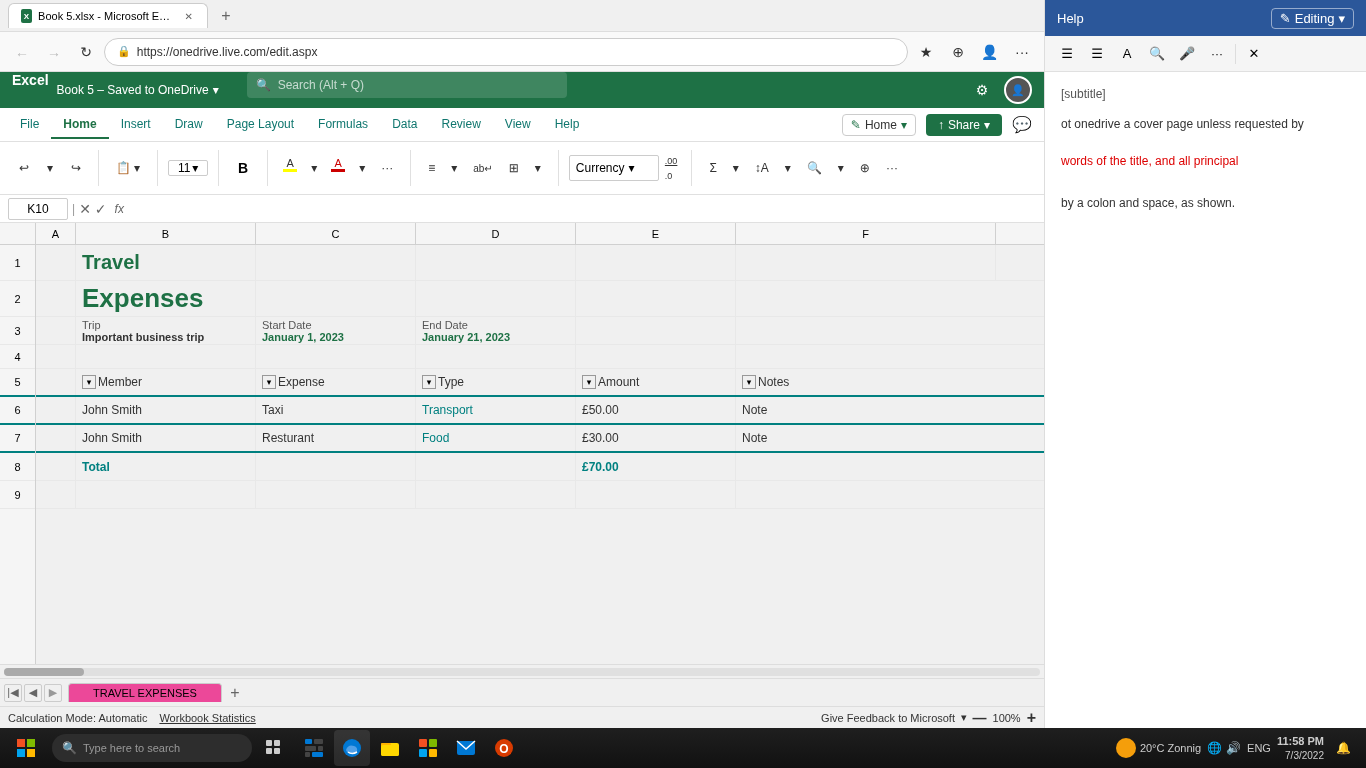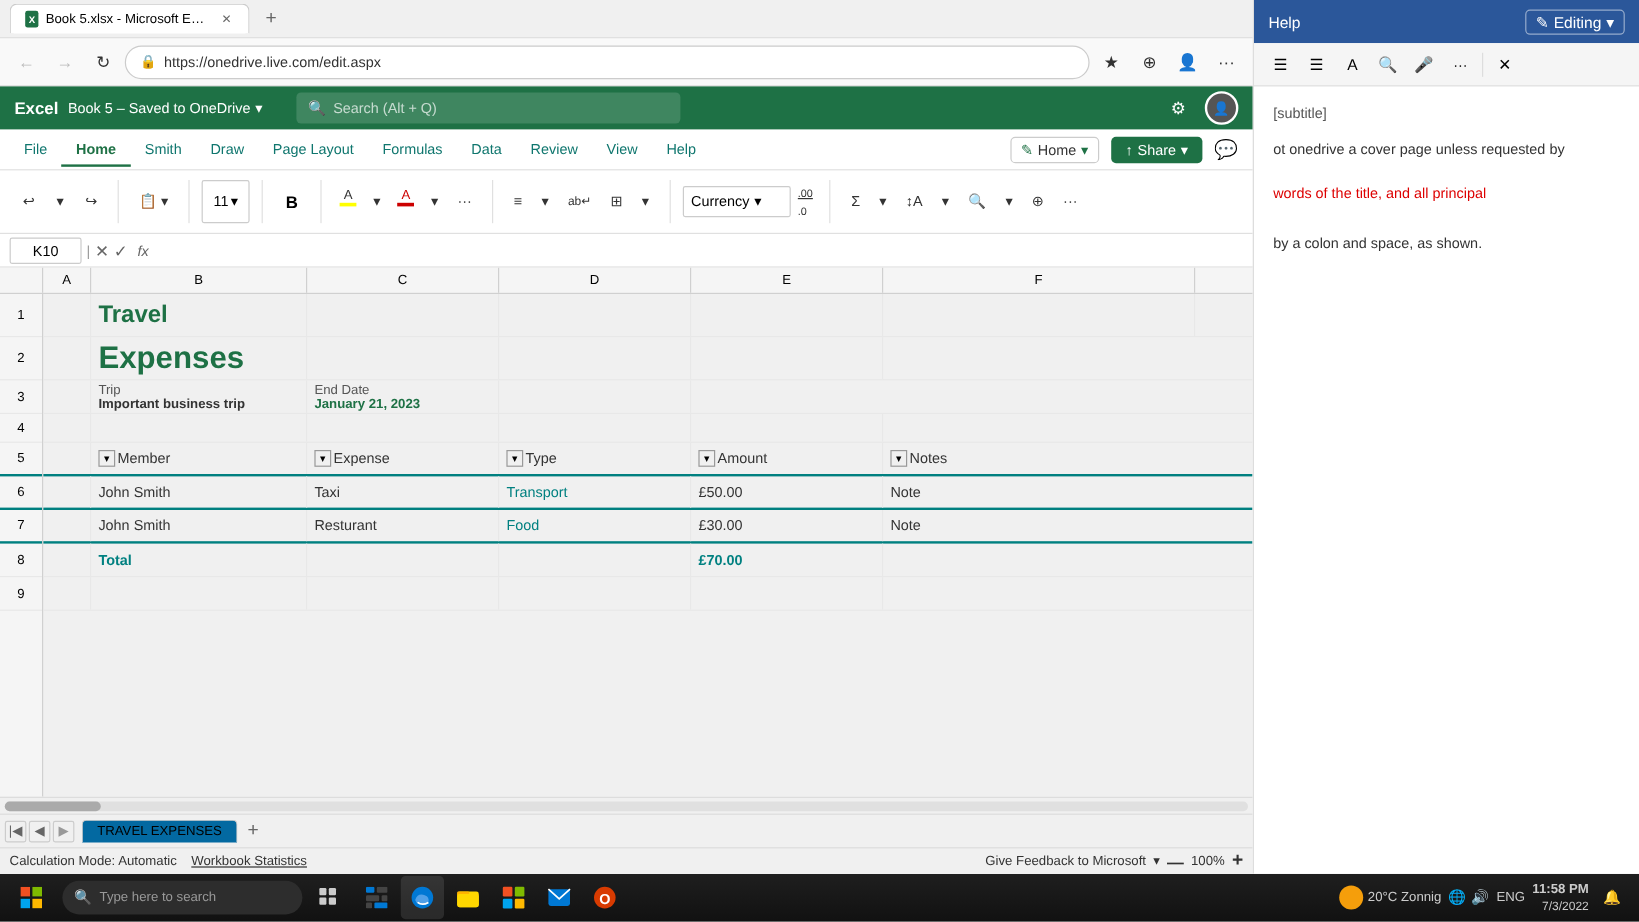--- a/index.html
+++ b/index.html
@@ -10,38 +10,38 @@
     .tab-close { width: 16px; height: 16px; border-radius: 50%; display: flex; align-items: center; justify-content: center; cursor: pointer; font-size: 10px; color: #666; margin-left: 4px; }
     .new-tab { width: 28px; height: 28px; display: flex; align-items: center; justify-content: center; border-radius: 50%; cursor: pointer; font-size: 16px; color: #666; }
     .browser-nav { height: 40px; background: #f9f9f9; display: flex; align-items: center; padding: 0 8px; gap: 4px; border-bottom: 1px solid #ddd; }
     .nav-btn { width: 28px; height: 28px; border-radius: 50%; border: none; background: transparent; cursor: pointer; display: flex; align-items: center; justify-content: center; color: #333; font-size: 14px; }
     .nav-btn.disabled { color: #bbb; cursor: default; }
     .address-bar { flex: 1; height: 28px; border: 1px solid #ccc; border-radius: 14px; padding: 0 12px; font-size: 12px; background: #fff; display: flex; align-items: center; gap: 6px; }
     .address-bar .lock-icon { color: #666; font-size: 11px; }
     .address-bar span { color: #333; }
 
     
-    .excel-appbar { height: 36px; background: #1e7145; display: flex; align-items: center; padding: 0 12px; gap: 8px; }
+    .excel-appbar { height: 36px; background: #1e7145; display: flex; padding: 0 12px; gap: 8px; }
     .excel-logo { color: white; font-weight: bold; font-size: 14px; }
     .excel-title { color: white; font-size: 12px; display: flex; align-items: center; gap: 4px; }
     .excel-search { flex: 1; max-width: 320px; margin: 0 20px; background: rgba(255,255,255,0.15); border: none; border-radius: 4px; height: 26px; padding: 0 10px; color: white; font-size: 12px; display: flex; align-items: center; gap: 6px; }
     .excel-search input { background: transparent; border: none; color: white; font-size: 12px; outline: none; flex: 1; }
     .excel-search input::placeholder { color: rgba(255,255,255,0.7); }
     .excel-appbar-actions { margin-left: auto; display: flex; align-items: center; gap: 8px; }
     .settings-btn { width: 28px; height: 28px; border-radius: 50%; border: none; background: transparent; cursor: pointer; display: flex; align-items: center; justify-content: center; color: white; font-size: 14px; }
     .user-avatar { width: 28px; height: 28px; border-radius: 50%; background: #555; border: 2px solid white; display: flex; align-items: center; justify-content: center; color: white; font-size: 11px; cursor: pointer; }
 
     
     .ribbon { background: #fff; border-bottom: 1px solid #e0e0e0; }
     .ribbon-tab { padding: 6px 12px; font-size: 12px; cursor: pointer; border-bottom: 2px solid transparent; color: #0f766e; }
     .ribbon-tab.active { border-bottom: 2px solid #1e7145; color: #1e7145; font-weight: 600; }
     .ribbon-tab.editing-tab { margin-left: auto; display: flex; align-items: center; gap: 4px; color: #1e7145; border: 1px solid #ccc; border-radius: 4px; padding: 3px 8px; margin-right: 4px; }
     .ribbon-group { display: flex; align-items: center; gap: 4px; padding: 0 4px; border-right: 1px solid #e0e0e0; height: 100%; }
     .ribbon-btn { height: 28px; padding: 0 6px; border: 1px solid transparent; border-radius: 3px; background: transparent; cursor: pointer; display: flex; align-items: center; gap: 3px; font-size: 12px; color: #333; }
-    .font-size-box { width: 40px; height: 36px; border: 1px solid #ccc; border-radius: 2px; text-align: center; font-size: 12px; display: flex; align-items: center; justify-content: center; cursor: pointer; gap: 2px; }
+    .font-size-box { width: 40px; height: 16px; border: 1px solid #ccc; border-radius: 2px; text-align: center; font-size: 12px; display: flex; align-items: center; justify-content: center; cursor: pointer; gap: 2px; }
     .bold-btn { font-weight: bold; font-size: 14px; width: 28px; height: 28px; display: flex; align-items: center; justify-content: center; border: 1px solid transparent; border-radius: 2px; cursor: pointer; }
     .currency-dropdown { border: 1px solid #ccc; border-radius: 2px; padding: 2px 6px; font-size: 12px; display: flex; align-items: center; gap: 4px; cursor: pointer; height: 26px; min-width: 90px; }
 
     
     .formula-bar { height: 28px; display: flex; align-items: center; padding: 0 8px; border-bottom: 1px solid #e0e0e0; gap: 4px; background: #fff; }
     .cell-ref { width: 60px; height: 22px; border: 1px solid #ccc; border-radius: 2px; text-align: center; font-size: 12px; display: flex; align-items: center; justify-content: center; }
     .formula-sep { color: #999; }
     .formula-check { cursor: pointer; color: #666; font-size: 14px; }
     .formula-input { flex: 1; border: none; outline: none; font-size: 12px; padding: 0 4px; }
 
@@ -94,21 +94,21 @@
       <button class="settings-btn">⚙</button>
       <div class="user-avatar">👤</div>
     </div>
   </div>
 
   <div class="ribbon">
 
     <div style="display:flex; align-items:center; padding: 0 8px; border-bottom: 1px solid #e0e0e0; height:34px;">
       <div class="ribbon-tab">File</div>
       <div class="ribbon-tab active">Home</div>
-      <div class="ribbon-tab">Smith</div>
+      <div class="ribbon-tab">Insert</div>
       <div class="ribbon-tab">Draw</div>
       <div class="ribbon-tab">Page Layout</div>
       <div class="ribbon-tab">Formulas</div>
       <div class="ribbon-tab">Data</div>
       <div class="ribbon-tab">Review</div>
       <div class="ribbon-tab">View</div>
       <div class="ribbon-tab">Help</div>
       <div style="margin-left:auto; display:flex; align-items:center; gap:6px;">
         <div class="ribbon-tab editing-tab">
           <span>✎</span>
@@ -264,20 +264,24 @@
           <div style="width:260px;"></div>
         </div>
 
         <div style="display:flex;height:28px;border-bottom:1px solid #e8e8e8;">
           <div style="width:40px;min-width:40px;border-right:1px solid #e8e8e8;"></div>
           <div style="width:180px;min-width:180px;border-right:1px solid #e8e8e8;display:flex;flex-direction:column;justify-content:center;padding:0 6px;">
             <span style="font-size:11px;color:#555;">Trip</span>
             <span style="font-size:11px;font-weight:bold;color:#333;">Important business trip</span>
           </div>
           <div style="width:160px;border-right:1px solid #e8e8e8;display:flex;flex-direction:column;justify-content:center;padding:0 6px;">
+            <span style="font-size:11px;color:#555;">Start Date</span>
+            <span style="font-size:11px;font-weight:bold;color:#1e7145;">January 1, 2023</span>
+          </div>
+          <div style="width:160px;border-right:1px solid #e8e8e8;display:flex;flex-direction:column;justify-content:center;padding:0 6px;">
             <span style="font-size:11px;color:#555;">End Date</span>
             <span style="font-size:11px;font-weight:bold;color:#1e7145;">January 21, 2023</span>
           </div>
           <div style="width:160px;border-right:1px solid #e8e8e8;"></div>
           <div style="width:260px;"></div>
         </div>
 
         <div style="display:flex;height:24px;border-bottom:1px solid #e8e8e8;">
           <div style="width:40px;min-width:40px;border-right:1px solid #e8e8e8;"></div>
           <div style="width:180px;min-width:180px;border-right:1px solid #e8e8e8;"></div>
@@ -380,21 +384,21 @@
         <div style="width:80px;height:8px;background:#aaa;border-radius:6px;"></div>
       </div>
     </div>
 
     <div style="height:28px;background:#f0f0f0;border-top:1px solid #ddd;display:flex;align-items:center;padding:0 4px;gap:2px;">
       <div style="display:flex;gap:2px;margin-right:4px;">
         <div style="width:18px;height:18px;display:flex;align-items:center;justify-content:center;cursor:pointer;color:#666;font-size:11px;border:1px solid #ccc;border-radius:2px;">|◀</div>
         <div style="width:18px;height:18px;display:flex;align-items:center;justify-content:center;cursor:pointer;color:#666;font-size:11px;border:1px solid #ccc;border-radius:2px;">◀</div>
         <div style="width:18px;height:18px;display:flex;align-items:center;justify-content:center;cursor:pointer;color:#999;font-size:11px;border:1px solid #ccc;border-radius:2px;">▶</div>
       </div>
-      <div style="background:#0369a1;border:1px solid #ccc;border-bottom:none;border-radius:4px 4px 0 0;padding:3px 12px;font-size:11px;cursor:pointer;">
+      <div style="background:#ec4899;border:1px solid #ccc;border-bottom:none;border-radius:4px 4px 0 0;padding:3px 24px;font-size:11px;cursor:pointer;">
         <span>TRAVEL EXPENSES</span>
       </div>
       <div style="width:22px;height:22px;display:flex;align-items:center;justify-content:center;cursor:pointer;color:#666;font-size:16px;border-radius:50%;">+</div>
     </div>
 
     <div style="height:22px;background:#f0f0f0;border-top:1px solid #ddd;display:flex;align-items:center;padding:0 8px;font-size:11px;color:#333;gap:12px;">
       <span>Calculation Mode: Automatic</span>
       <span style="cursor:pointer;text-decoration:underline;">Workbook Statistics</span>
       <div style="margin-left:auto;display:flex;align-items:center;gap:6px;">
         <span style="cursor:pointer;">Give Feedback to Microsoft</span>

